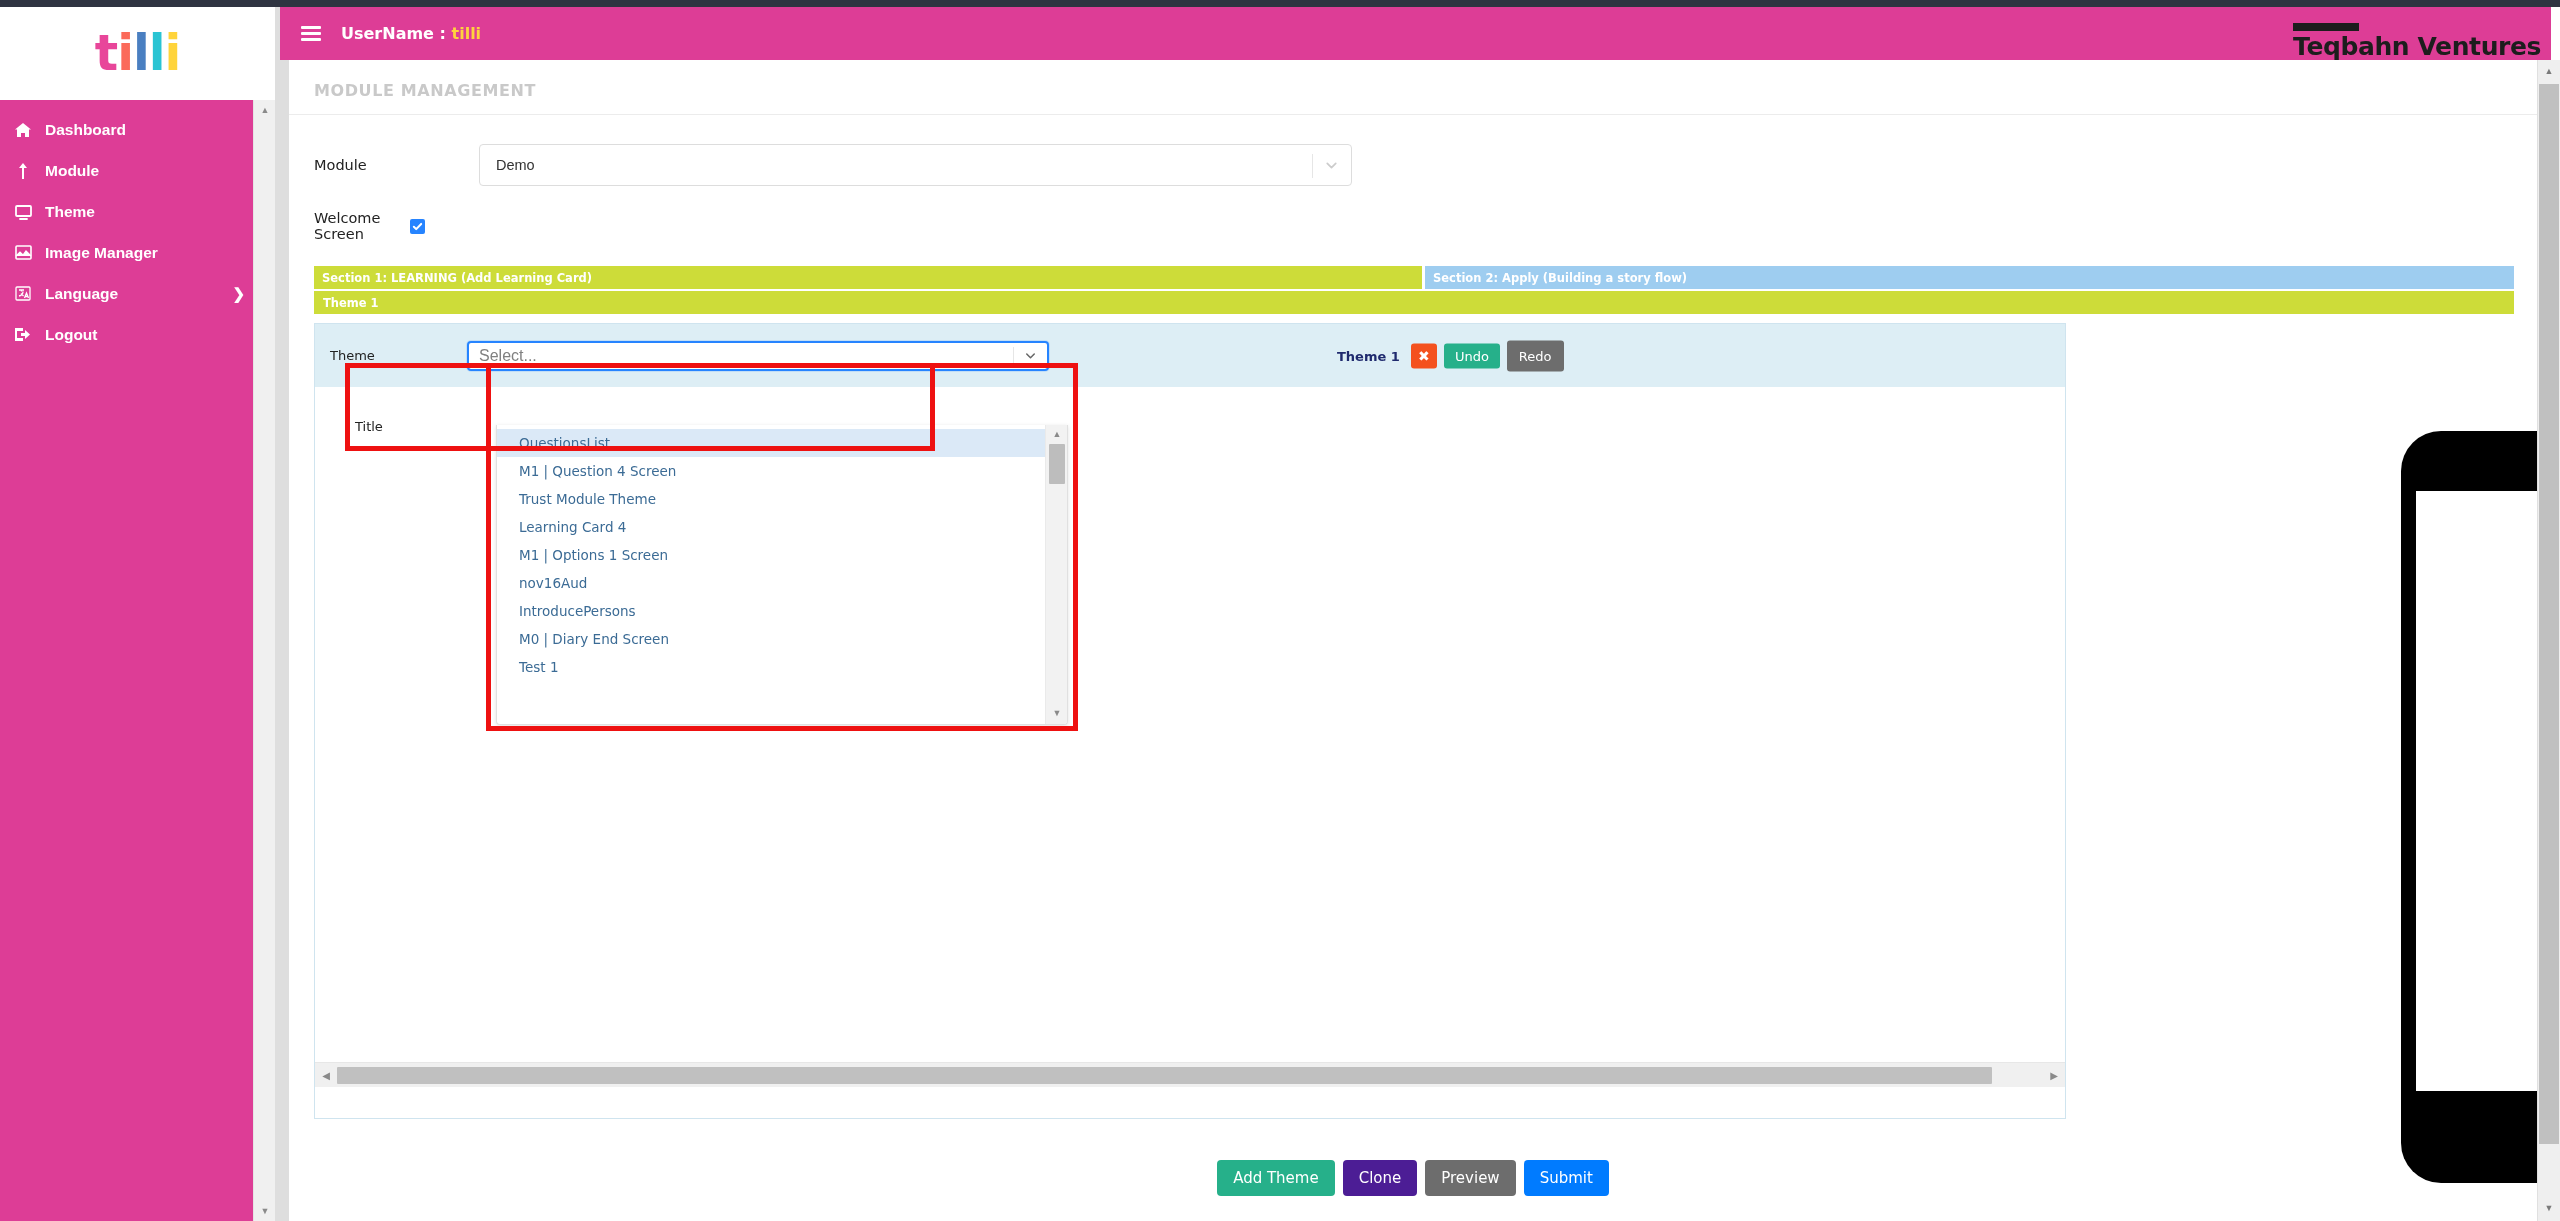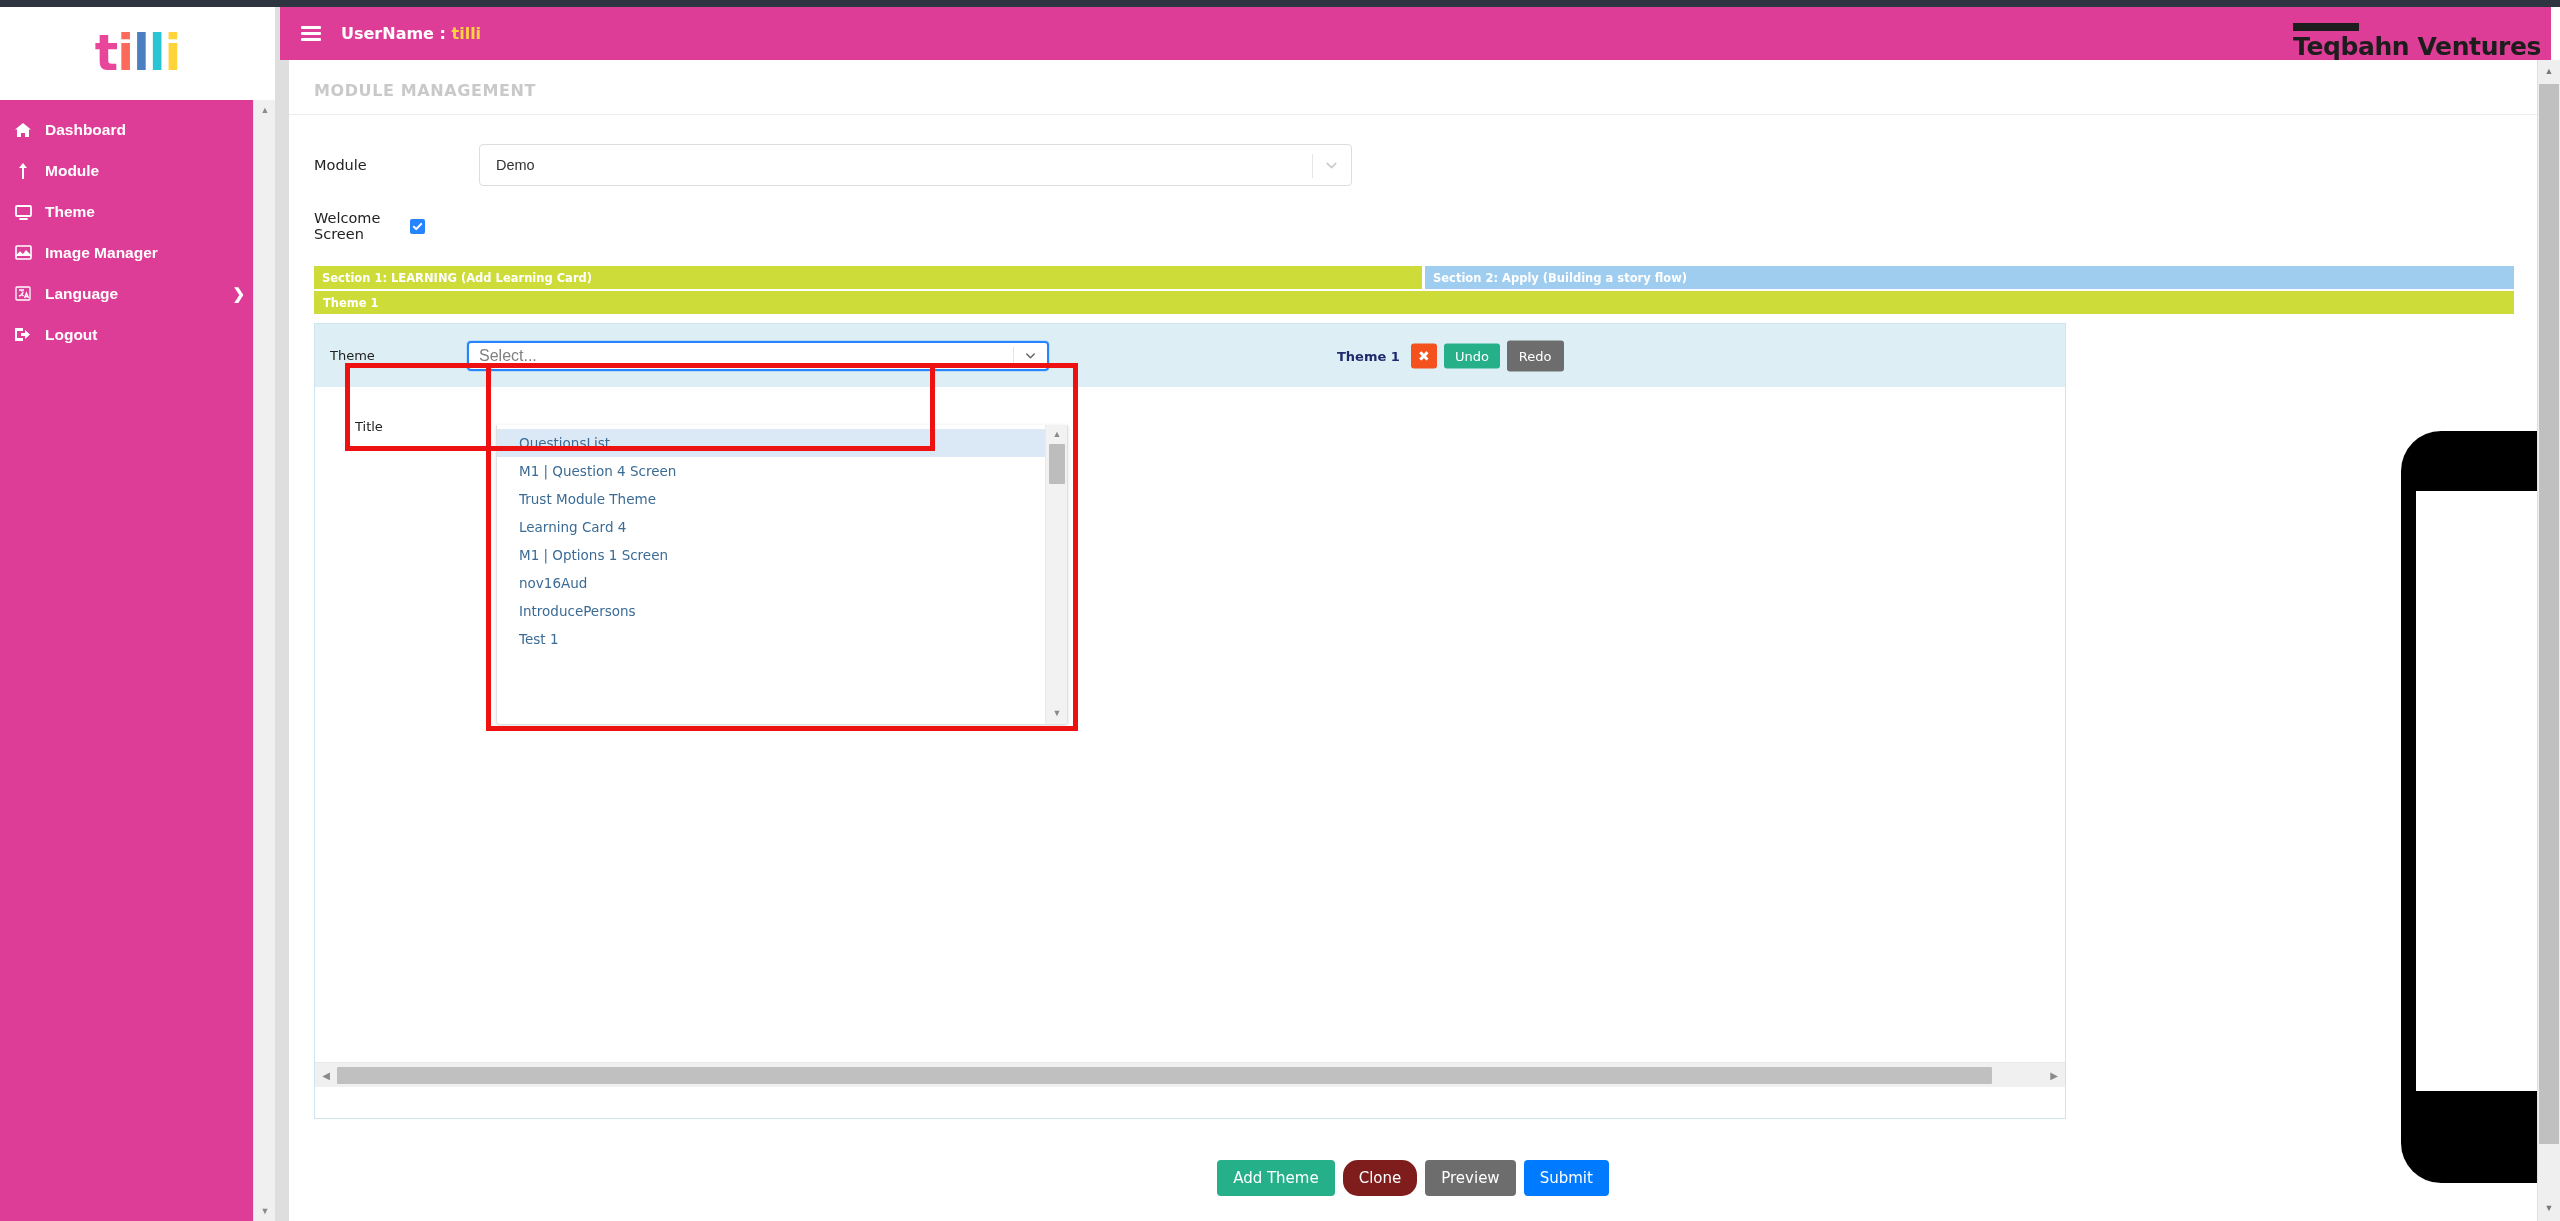--- a/index.html
+++ b/index.html
@@ -304,21 +304,21 @@
   .actions {
     position: absolute; left: 0; top: 1096px; width: 2248px;
     display: flex; justify-content: center; gap: 8px;
   }
   .abtn {
     border: none; border-radius: 4px; color: #fff; cursor: pointer;
     font-size: 15px; padding: 9px 16px;
     font-family: "DejaVu Sans", sans-serif;
   }
   .a-add { background: #26b08a; }
-  .a-clone { background: #7f1d1d; border-radius: 15px; }
+  .a-clone { background: #4c1d95; }
   .a-preview { background: #6d6d6d; }
   .a-submit { background: #007bff; }
 
   
   .page-scroll {
     position: absolute; right: 0; top: 60px; width: 23px; height: 1161px;
     background: #efefef; border-left: 1px solid #e0e0e0;
   }
   .ps-arrow {
     width: 22px; height: 22px; display: flex; align-items: center; justify-content: center;
@@ -517,20 +517,21 @@
 
   <div class="dropdown">
     <div class="dd-list">
       <div class="dd-item sel">QuestionsList</div>
       <div class="dd-item">M1 | Question 4 Screen</div>
       <div class="dd-item">Trust Module Theme</div>
       <div class="dd-item">Learning Card 4</div>
       <div class="dd-item">M1 | Options 1 Screen</div>
       <div class="dd-item">nov16Aud</div>
       <div class="dd-item">IntroducePersons</div>
+      <div class="dd-item">M0 | Diary End Screen</div>
       <div class="dd-item">Test 1</div>
     </div>
     <div class="dd-scroll">
       <div class="dd-arrow">▲</div>
       <div class="dd-thumb"></div>
       <div class="dd-arrow bot">▼</div>
     </div>
   </div>
 
   <div class="redbox a"></div>

